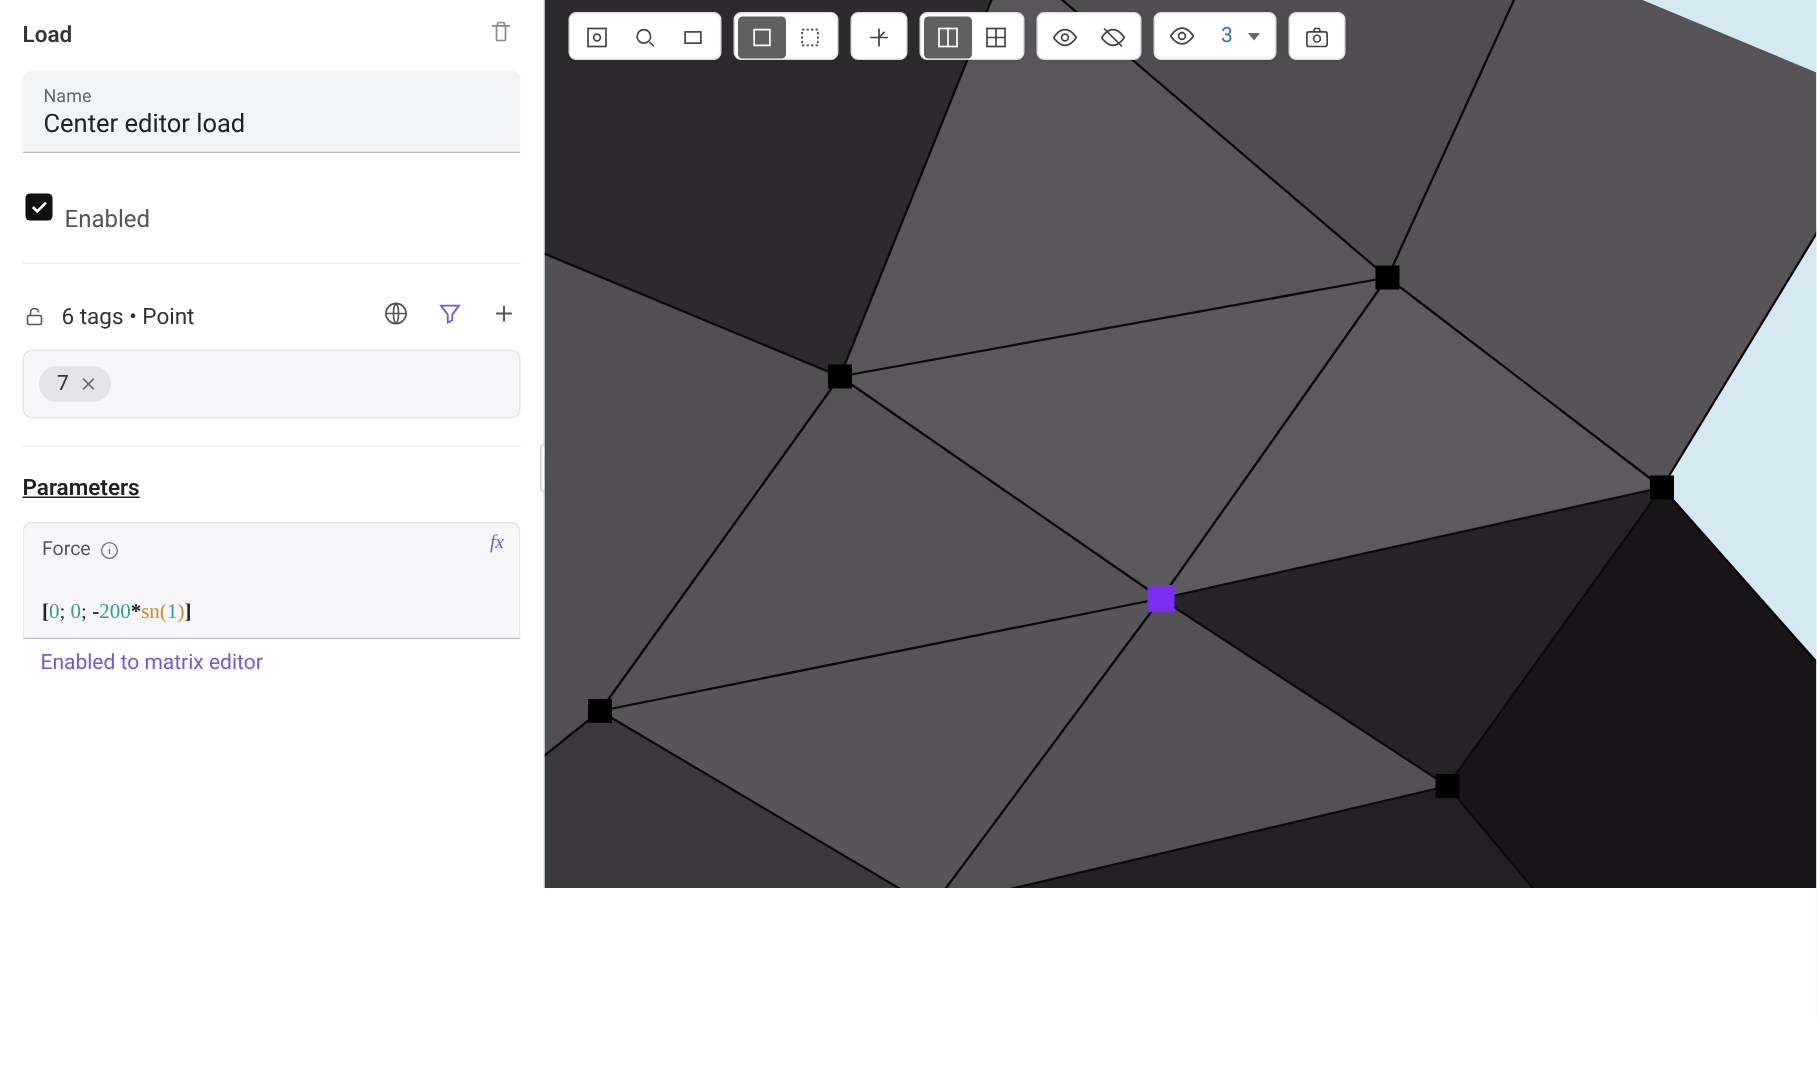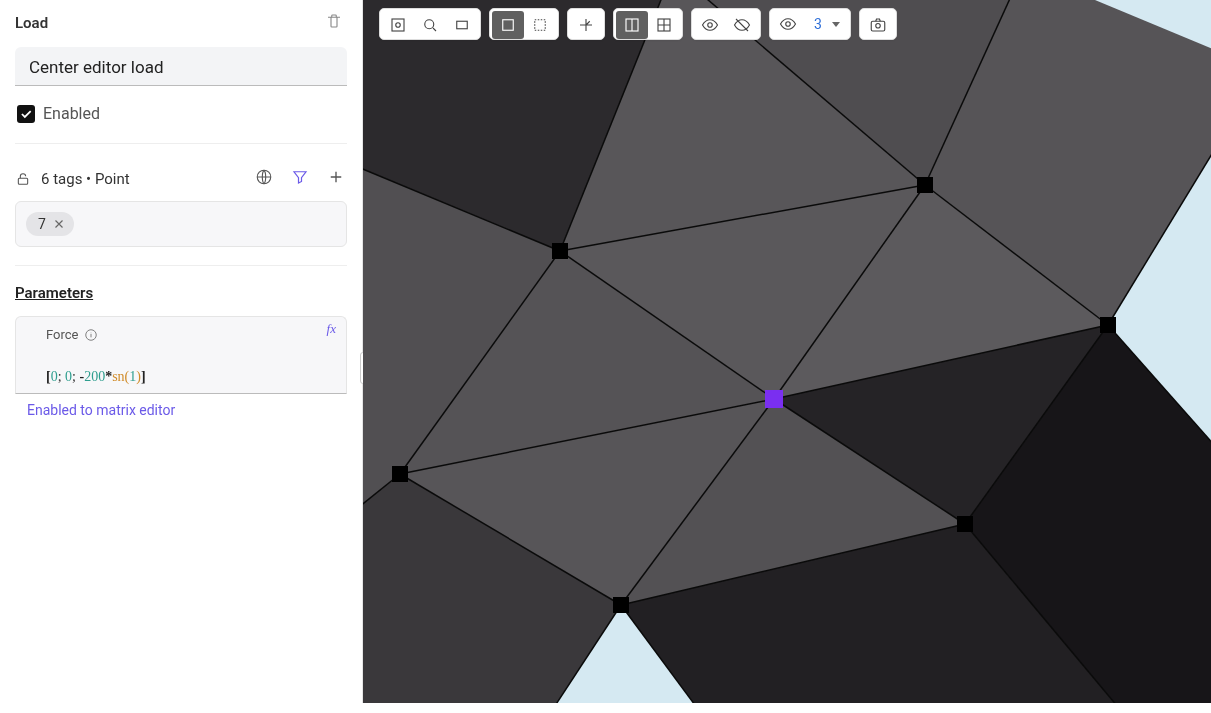--- a/index.html
+++ b/index.html
@@ -1,36 +1,36 @@
 <!DOCTYPE html>
 <html><head>
 <meta charset="utf-8">
 <style>
   * { box-sizing: border-box; }
   html, body { margin: 0; padding: 0; height: 100%; font-family: -apple-system, BlinkMacSystemFont, "Segoe UI", Roboto, Helvetica, Arial, sans-serif; background: #fff; color: #1a1a1a; }
-  .app { display: flex; width: 1211px; height: 703px; overflow: hidden; }
+  .app { display: flex; width: 1211px; height: 592px; overflow: hidden; }
   .sidebar { width: 363px; flex-shrink: 0; border-right: 1px solid #e5e5e5; position: relative; padding: 8px 15px 15px 15px; }
   .main { flex: 1; position: relative; background: #d5e9f2; overflow: hidden; }
 
   
   .panel-header { display: flex; align-items: center; justify-content: space-between; margin-bottom: 10px; }
   .panel-title { font-size: 15px; font-weight: 600; color: #333; }
   .trash-btn { background: none; border: none; cursor: pointer; padding: 4px; color: #888; }
   .trash-btn svg { width: 18px; height: 18px; }
 
   
   .name-field { background: #f3f4f6; border-radius: 6px 6px 0 0; padding: 10px 14px 8px 14px; border-bottom: 1px solid #bbb; margin-bottom: 18px;}
   .name-label { font-size: 12px; color: #666; margin-bottom: 2px; }
   .name-value { font-size: 17px; color: #222; }
 
   
   .check-row { display: flex; align-items: center; gap: 8px; margin-left: 2px; margin-bottom: 20px; }
   .checkbox { width: 18px; height: 18px; border-radius: 3px; background: #111; display: flex; align-items: center; justify-content: center; cursor: pointer; }
   .checkbox svg { width: 14px; height: 14px; stroke: #fff; }
-  .check-label { font-size: 16px; color: #555; }
+  .check-label { font-size: 16px; color: #555; margin-top: 16px; }
 
   .divider { height: 1px; background: #eee; margin: 8px 0 18px 0; }
 
   
   .section-header { display: flex; align-items: center; gap: 8px; font-size: 15px; font-weight: 600; color: #222; margin-bottom: 14px; }
   .section-header svg { width: 16px; height: 16px; stroke: #666; }
   .targets-row { display: flex; align-items: center; justify-content: space-between; padding: 4px 0 10px 0; }
   .targets-left { display: flex; align-items: center; gap: 10px; }
   .targets-left svg { width: 16px; height: 16px; stroke: #555; }
   .targets-summary { font-size: 15px; color: #333; }
@@ -41,21 +41,21 @@
   .filter-btn svg { stroke: #6b5ae8; }
   .plus-btn svg { stroke: #555; }
 
   
   .tag-box { background: #f7f7f9; border: 1px solid #e5e5e5; border-radius: 6px; padding: 10px; margin-bottom: 18px; }
   .chip { display: inline-flex; align-items: center; gap: 6px; background: #e4e4e7; border-radius: 14px; padding: 4px 8px 4px 12px; font-size: 14px; color: #333; }
   .chip .x { width: 14px; height: 14px; stroke: #666; cursor: pointer; }
 
   
   .params-title { font-size: 15px; font-weight: 600; color: #222; margin-bottom: 14px; text-decoration: underline; }
-  .params-box { background: #f7f7f9; border: 1px solid #e5e5e5; border-bottom: 1px solid #bbb; border-radius: 6px 6px 0 0; padding: 10px 12px 8px 30px; position: relative; }
+  .params-box { background: #f7f7f9; border: 1px solid #e5e5e5; border-bottom: 1px solid #bbb; border-radius: 6px 6px 0 0; padding: 10px 12px 8px 12px; position: relative; }
   .params-box-head { display: flex; align-items: center; gap: 6px; margin-bottom: 6px;}
   .params-label { font-size: 13px; color: #555; }
   .info-icon { width: 14px; height: 14px; stroke: #777; }
   .fx-icon { position: absolute; right: 10px; top: 4px; font-size: 13px; color: #6b5ae8; font-style: italic; cursor: pointer; font-family: serif;}
   .code-line { font-family: Liberation Serif, serif; font-size: 14px; white-space: pre; margin-top: 27px; }
   .tok-op { color: #222; font-weight: 600;}
   .tok-num { color: #2f9e8f; }
   .tok-fn { color: #d18c2a; }
   .tok-paren { color: #d18c2a; }
   .tok-semi { color: #333; }
@@ -90,20 +90,21 @@
     <div class="panel-header">
       <div class="panel-title">Load</div>
       <button class="trash-btn">
         <svg viewBox="0 0 24 24" fill="none" stroke="currentColor" stroke-width="1.5">
             <path d="M4 7h16M9 7V5a1 1 0 011-1h4a1 1 0 011 1v2m-7 0v12a1 1 0 001 1h6a1 1 0 001-1V7"></path>
           </svg>
       </button>
     </div>
 
     <div class="name-field">
+      <div class="name-label">Name</div>
       <div class="name-value">Center editor load</div>
     </div>
 
     <div class="check-row">
       <div class="checkbox">
         <svg viewBox="0 0 24 24" fill="none" stroke-width="3">
             <path d="M5 12l5 5L20 7"></path>
           </svg>
       </div>
       <div class="check-label">Enabled</div>

